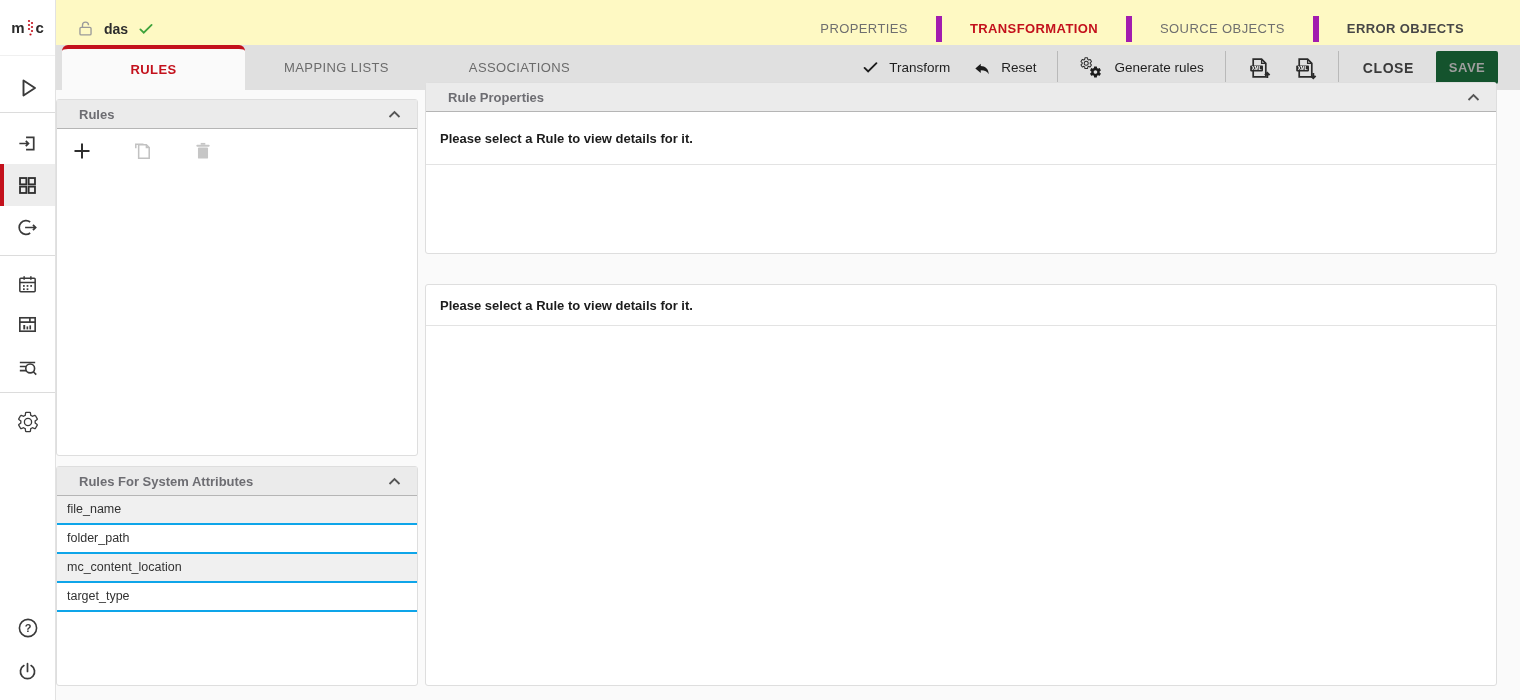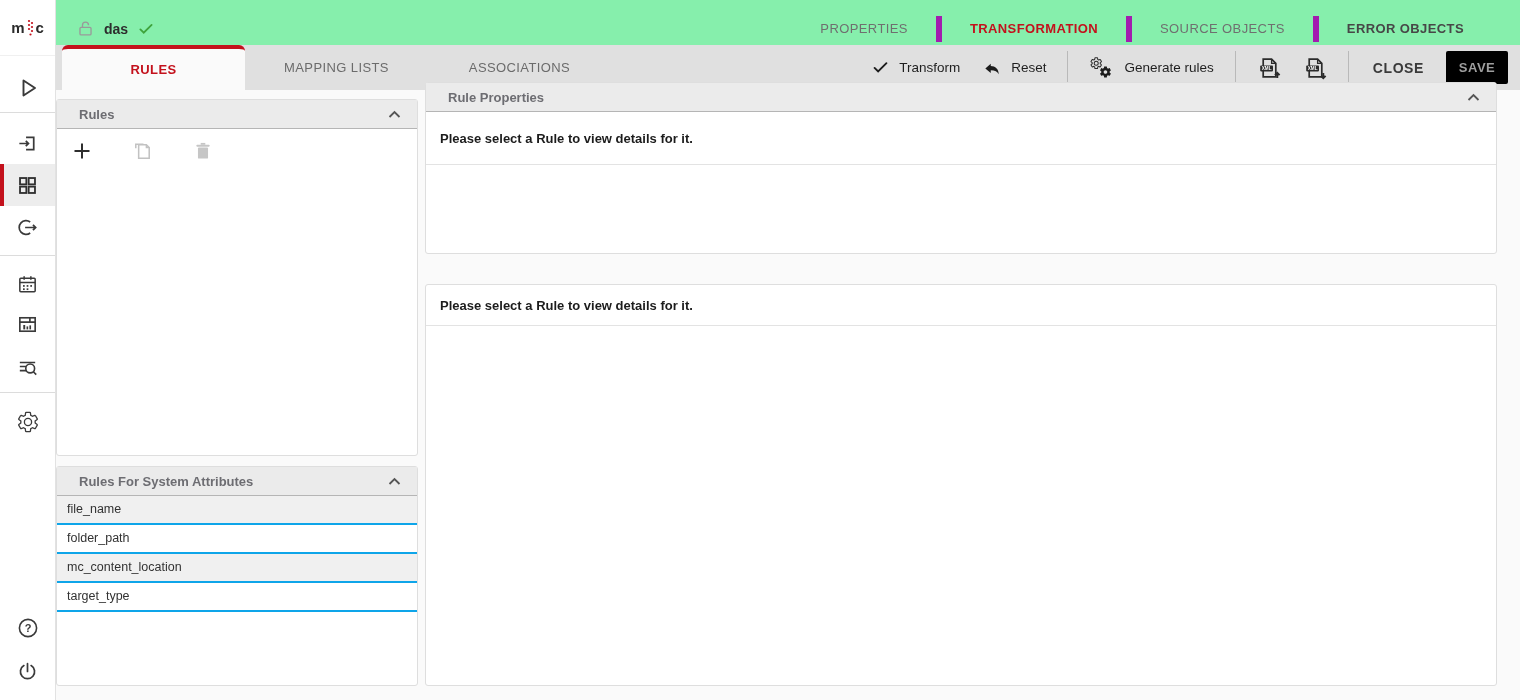--- a/index.html
+++ b/index.html
@@ -12,46 +12,46 @@
            border-right:1px solid #e2e2e2;z-index:5;}
   .logo{height:55px;display:flex;align-items:center;justify-content:center;gap:1px;
         font-weight:bold;font-size:15px;color:#2b2b2b;border-bottom:1px solid #f0f0f0;}
   .nav-item{position:absolute;left:0;width:55px;height:42px;display:flex;
             align-items:center;justify-content:center;cursor:pointer;}
   .nav-item.active{background:#ededed;}
   .nav-item.active::before{content:"";position:absolute;left:0;top:0;bottom:0;width:4px;background:#c3111c;}
   .nav-divider{position:absolute;left:0;width:55px;height:1px;background:#dcdcdc;}
 
   
-  .topbar{position:absolute;left:56px;top:0;right:0;height:57px;background:#86efac;
+  .topbar{position:absolute;left:56px;top:0;right:0;height:57px;background:#fef9c3;
           display:flex;align-items:center;text-align:right;}
   .doc-badge{display:flex;align-items:center;gap:9px;padding-left:20px;}
   .doc-name{font-size:14px;font-weight:bold;color:#2d2d2d;}
   .nav-tabs{margin-left:auto;display:flex;align-items:center;margin-right:28px;}
   .nav-tab{padding:0 28px;font-size:13px;letter-spacing:.4px;color:#6f6f6f;
            height:26px;display:flex;align-items:center;cursor:pointer;white-space:nowrap;}
   .nav-tab + .nav-tab{border-left:6px solid #a21caf;}
   .nav-tab.active{color:#c3111c;font-weight:bold;}
   .nav-tab.strong{color:#474747;font-weight:bold;}
 
   
   .tabs-row{position:absolute;left:56px;top:45px;right:0;height:45px;background:#e0e0e0;
             display:flex;align-items:center;}
   .sub-tabs{display:flex;margin-left:6px;height:45px;}
   .sub-tab{width:183px;display:flex;align-items:center;justify-content:center;
            font-size:13px;letter-spacing:.4px;color:#6b6b6b;cursor:pointer;}
   .sub-tab.active{background:#fafafa;border-top:4px solid #c3111c;border-radius:6px 6px 0 0;
                   color:#c3111c;font-weight:bold;}
-  .action-bar{margin-left:auto;display:flex;align-items:center;padding-right:0;height:45px;justify-content:space-between;}
+  .action-bar{margin-left:auto;display:flex;align-items:center;padding-right:10px;height:45px;justify-content:space-between;}
   .act-btn{display:flex;align-items:center;gap:9px;font-size:13.5px;color:#1f1f1f;
            padding:0 11px;height:45px;cursor:pointer;white-space:nowrap;}
   .act-sep{width:1px;height:34px;background:#b9b9b9;margin:0 10px;}
   .close-btn{font-size:14px;font-weight:bold;letter-spacing:.6px;color:#3a3a3a;
              padding:0 14px;cursor:pointer;}
-  .save-btn{width:62px;height:33px;background:#000000;color:#9e9e9e;display:flex;
+  .save-btn{width:62px;height:33px;background:#14532d;color:#9e9e9e;display:flex;
             align-items:center;justify-content:center;font-size:13px;font-weight:bold;
             letter-spacing:.5px;border-radius:2px;margin:0 12px 0 8px;}
 
   
   .panel{position:absolute;background:#fff;border:1px solid #dedede;border-radius:3px;
          box-sizing:border-box;}
   .panel-header{height:28px;background:#ebebeb;border-bottom:1px solid #b5b5b5;
                 display:flex;align-items:center;padding:0 16px 0 22px;
                 color:#6d6d72;font-weight:bold;font-size:13px;}
   .collapse{margin-left:auto;cursor:pointer;display:flex;align-items:center;}

